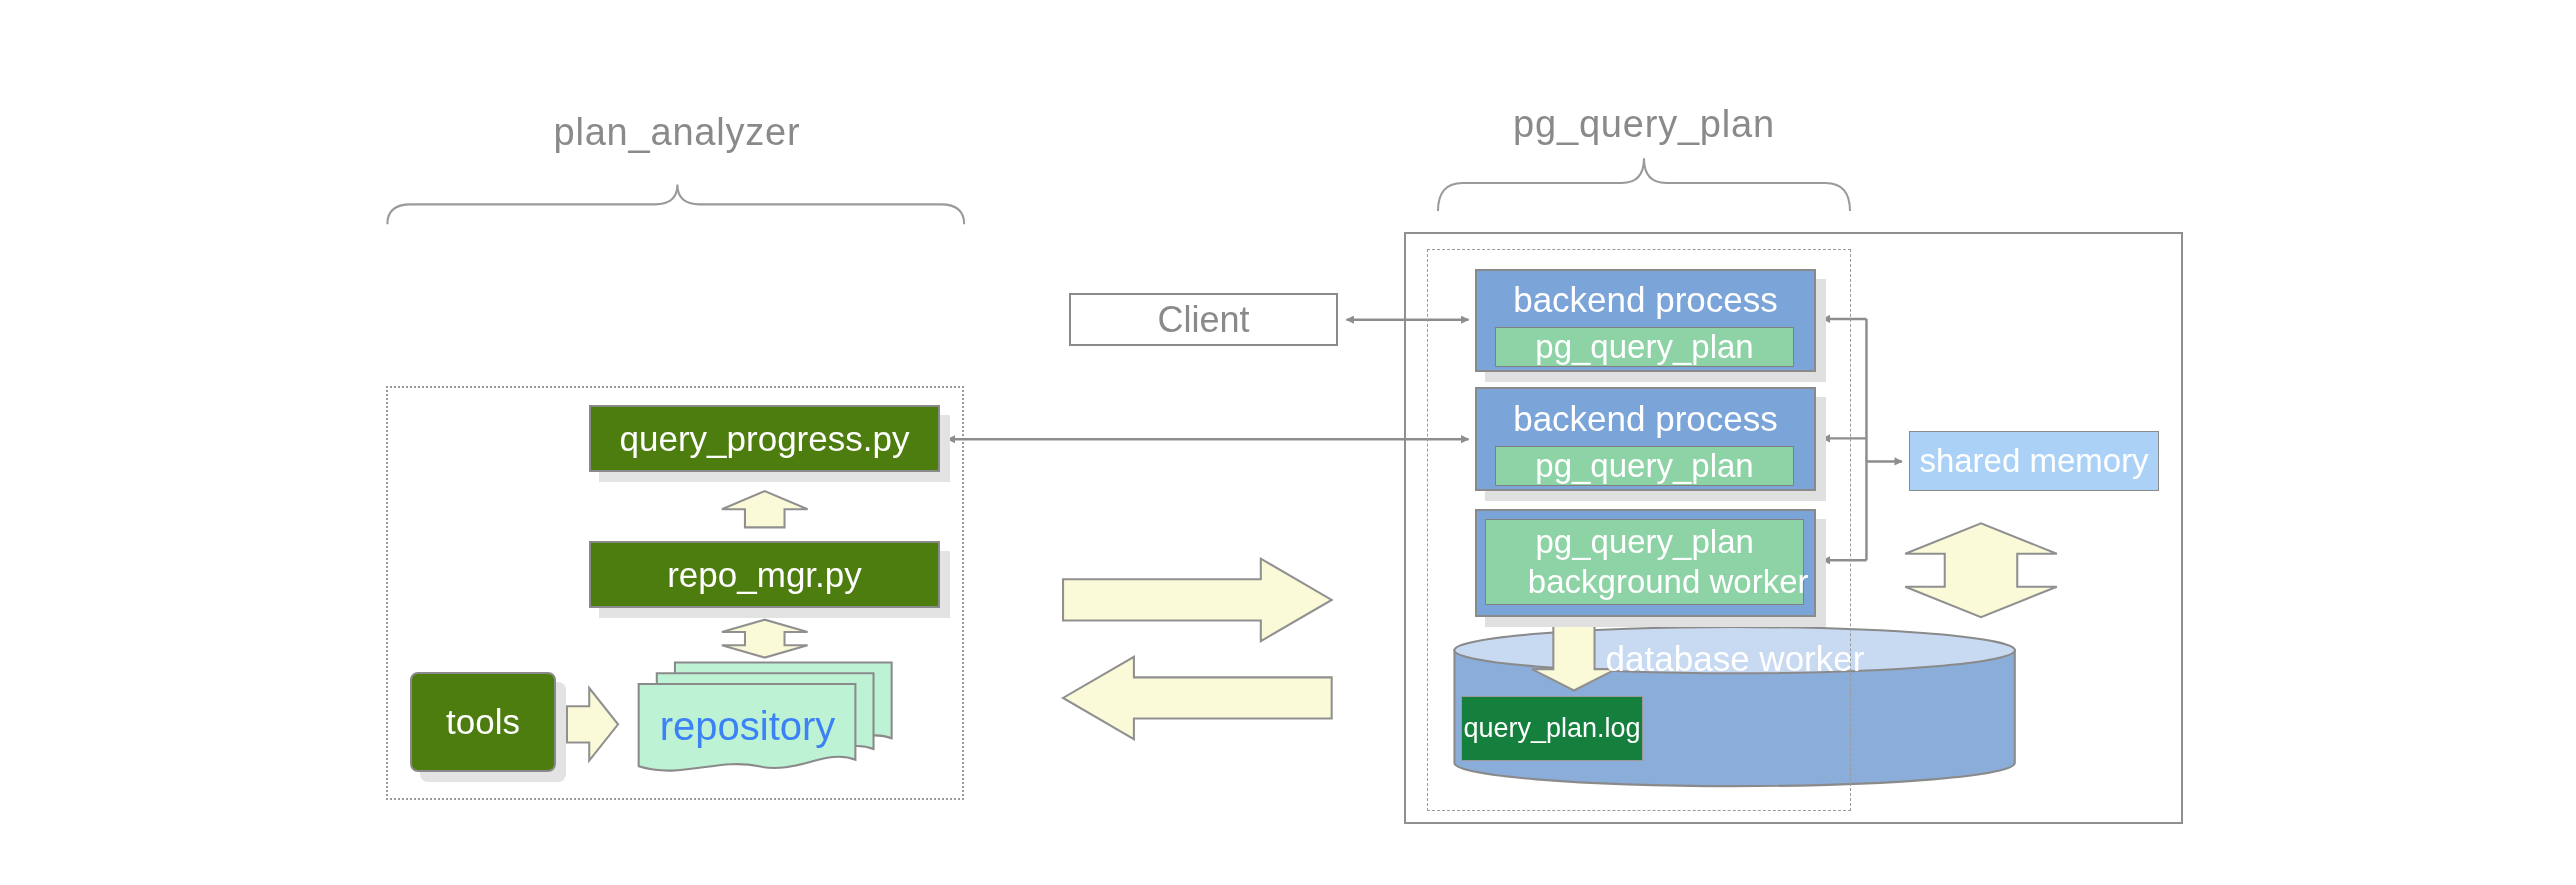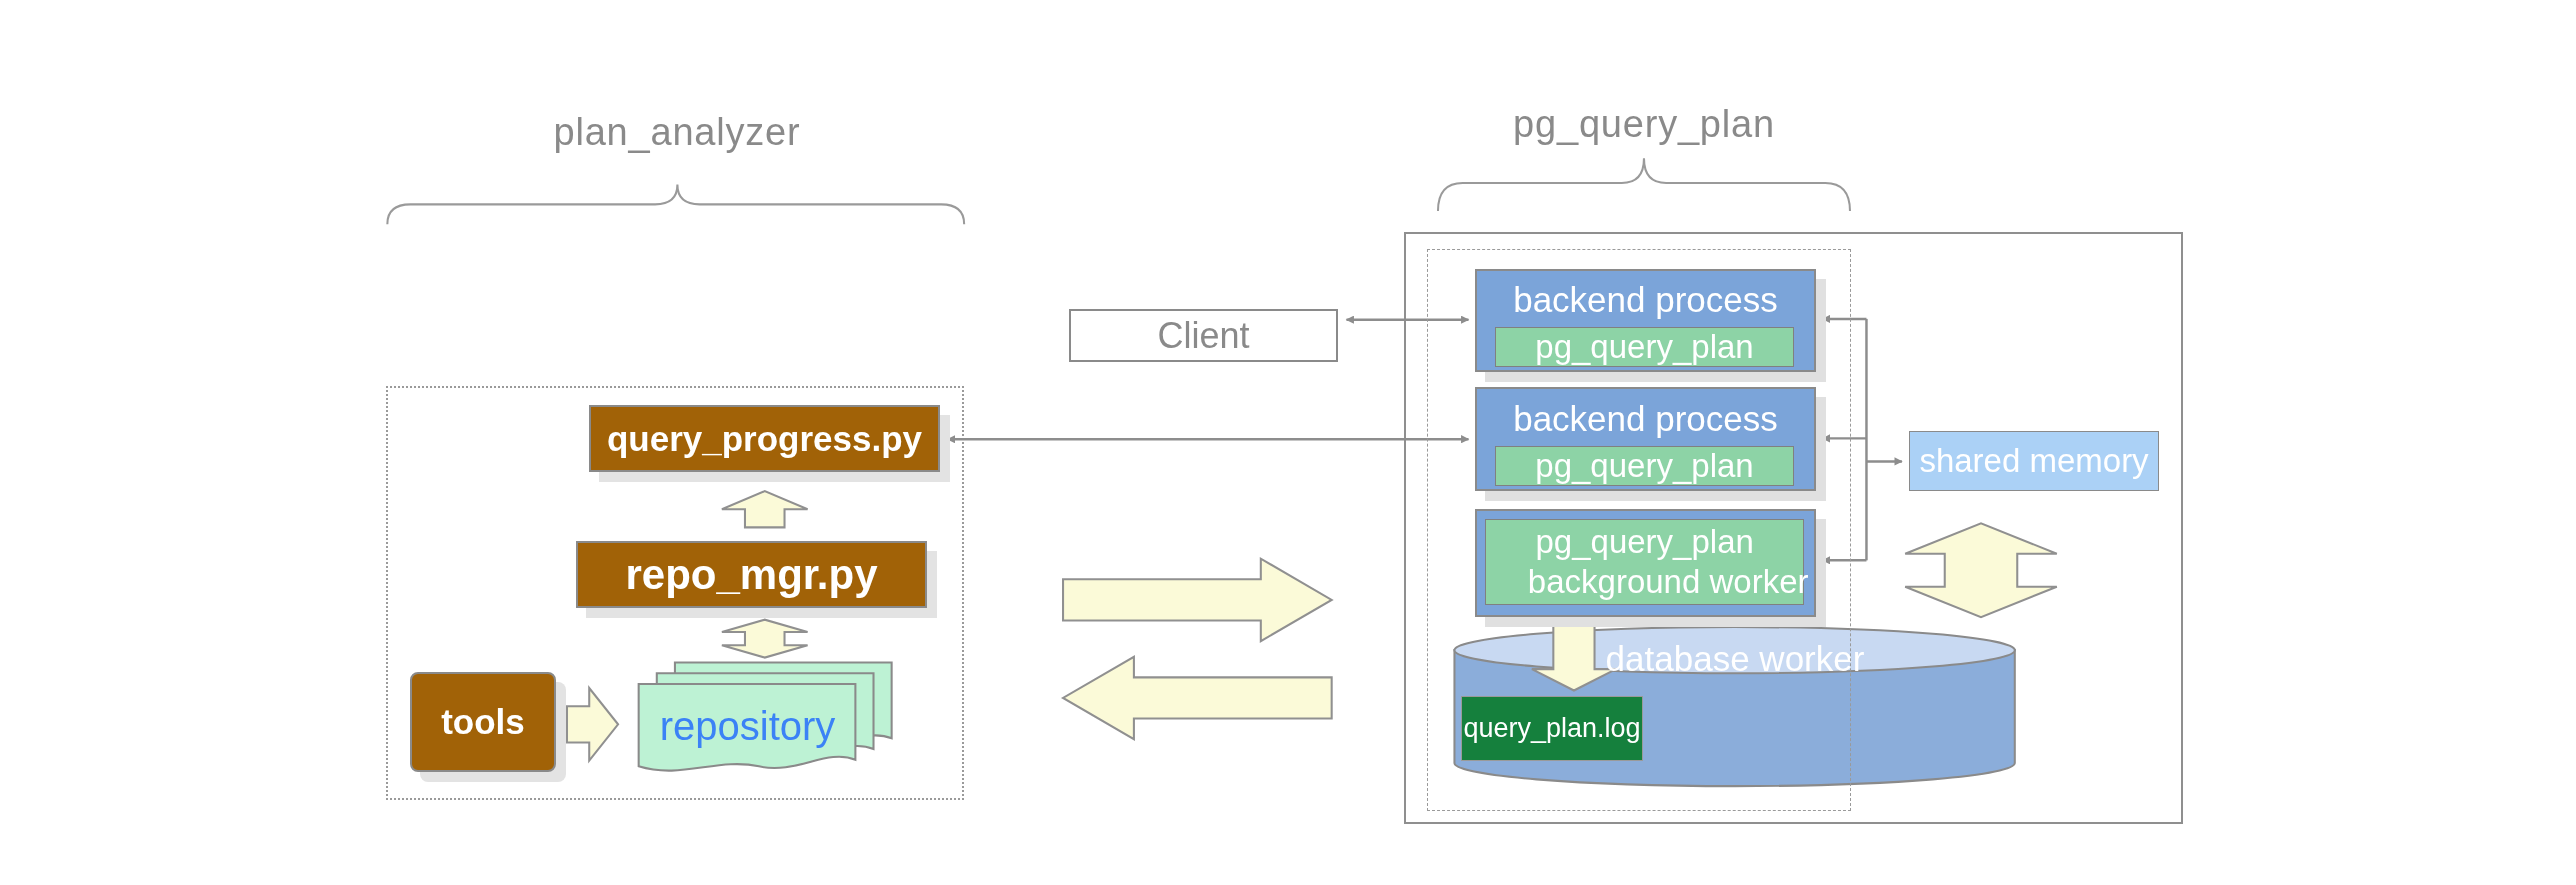--- a/index.html
+++ b/index.html
@@ -3,27 +3,27 @@
 <meta charset="utf-8">
 <style>
   html,body{margin:0;padding:0;background:#ffffff;}
   #canvas{position:relative;width:2576px;height:885px;background:#ffffff;
           font-family:"Liberation Sans", sans-serif;overflow:hidden;}
   .abs{position:absolute;}
   .ctr{display:flex;align-items:center;justify-content:center;text-align:center;}
   .title{color:#8a8a8a;font-size:38px;letter-spacing:0.8px;}
   .graytext{color:#8a8a8a;}
   .whitetext{color:#ffffff;}
-  .greenbox{background:#a16207;border:2.5px solid #8a8a8a;box-shadow:10px 10px 0 #e3e3e3;font-weight:bold;}
+  .greenbox{background:#4d7c0f;border:2.5px solid #8a8a8a;box-shadow:10px 10px 0 #e3e3e3;}
   .greeninner{background:#8dd3a6;border:1.6px solid #808080;}
   .bluebox{background:#7ba4d9;border:2.5px solid #8a8a8a;box-shadow:10px 10px 0 #e0e0e0;}
   .dashedbox{border:2.5px dotted #9a9a9a;background:transparent;}
   .dashedbox2{border:1.6px dashed #9a9a9a;background:transparent;}
   .solidbox{border:2.5px solid #8f8f8f;background:transparent;}
-  .clientbox{background:#ffffff;border:2.5px solid #8a8a8a;margin-top:16px;}
+  .clientbox{background:#ffffff;border:2.5px solid #8a8a8a;}
   .sharedbox{background:#abd1f6;border:1.6px solid #8a8a8a;}
   .logbox{background:#15803d;border:1.6px solid #9a9a9a;}
   svg{position:absolute;left:0;top:0;}
   .z1{z-index:1}.z2{z-index:2}.z3{z-index:3}.z4{z-index:4}
 </style>
 </head>
 <body>
 
 <div id="canvas">
 
@@ -77,21 +77,21 @@
     <path d="M2360,672 L2312,672 L2404,635 L2496,672 L2448,672 L2448,712 L2496,712 L2404,749 L2312,712 L2360,712 Z" fill="#fbfad8" stroke="#909090" stroke-width="2.5"></path>
   </svg>
 
   <div class="abs ctr title z3" style="left:471px;top:109px;width:412px;height:46px;">plan_analyzer</div>
   <div class="abs ctr title z3" style="left:1438px;top:101px;width:412px;height:46px;">pg_query_plan</div>
 
   <div class="abs dashedbox z1" style="left:386px;top:386px;width:574px;height:410px;"></div>
 
   <div class="abs greenbox ctr whitetext z3" style="left:589px;top:405px;width:347px;height:63px;font-size:35px;">query_progress.py</div>
 
-  <div class="abs greenbox ctr whitetext z3" style="left:576px;top:541px;width:347px;height:63px;font-size:42px;">repo_mgr.py</div>
+  <div class="abs greenbox ctr whitetext z3" style="left:589px;top:541px;width:347px;height:63px;font-size:35px;">repo_mgr.py</div>
 
   <div class="abs greenbox ctr whitetext z3" style="left:410px;top:672px;width:142px;height:96px;font-size:35px;border-radius:8px;">tools</div>
 
   <div class="abs ctr z3" style="left:639px;top:702px;width:217px;height:49px;font-size:40px;color:#3b82f6;">repository</div>
 
   <div class="abs clientbox ctr graytext z3" style="left:1069px;top:293px;width:265px;height:49px;font-size:36px;">Client</div>
 
   <div class="abs solidbox z1" style="left:1404px;top:232px;width:775px;height:588px;"></div>
 
   <div class="abs bluebox z3" style="left:1475px;top:269px;width:337px;height:99px;">

